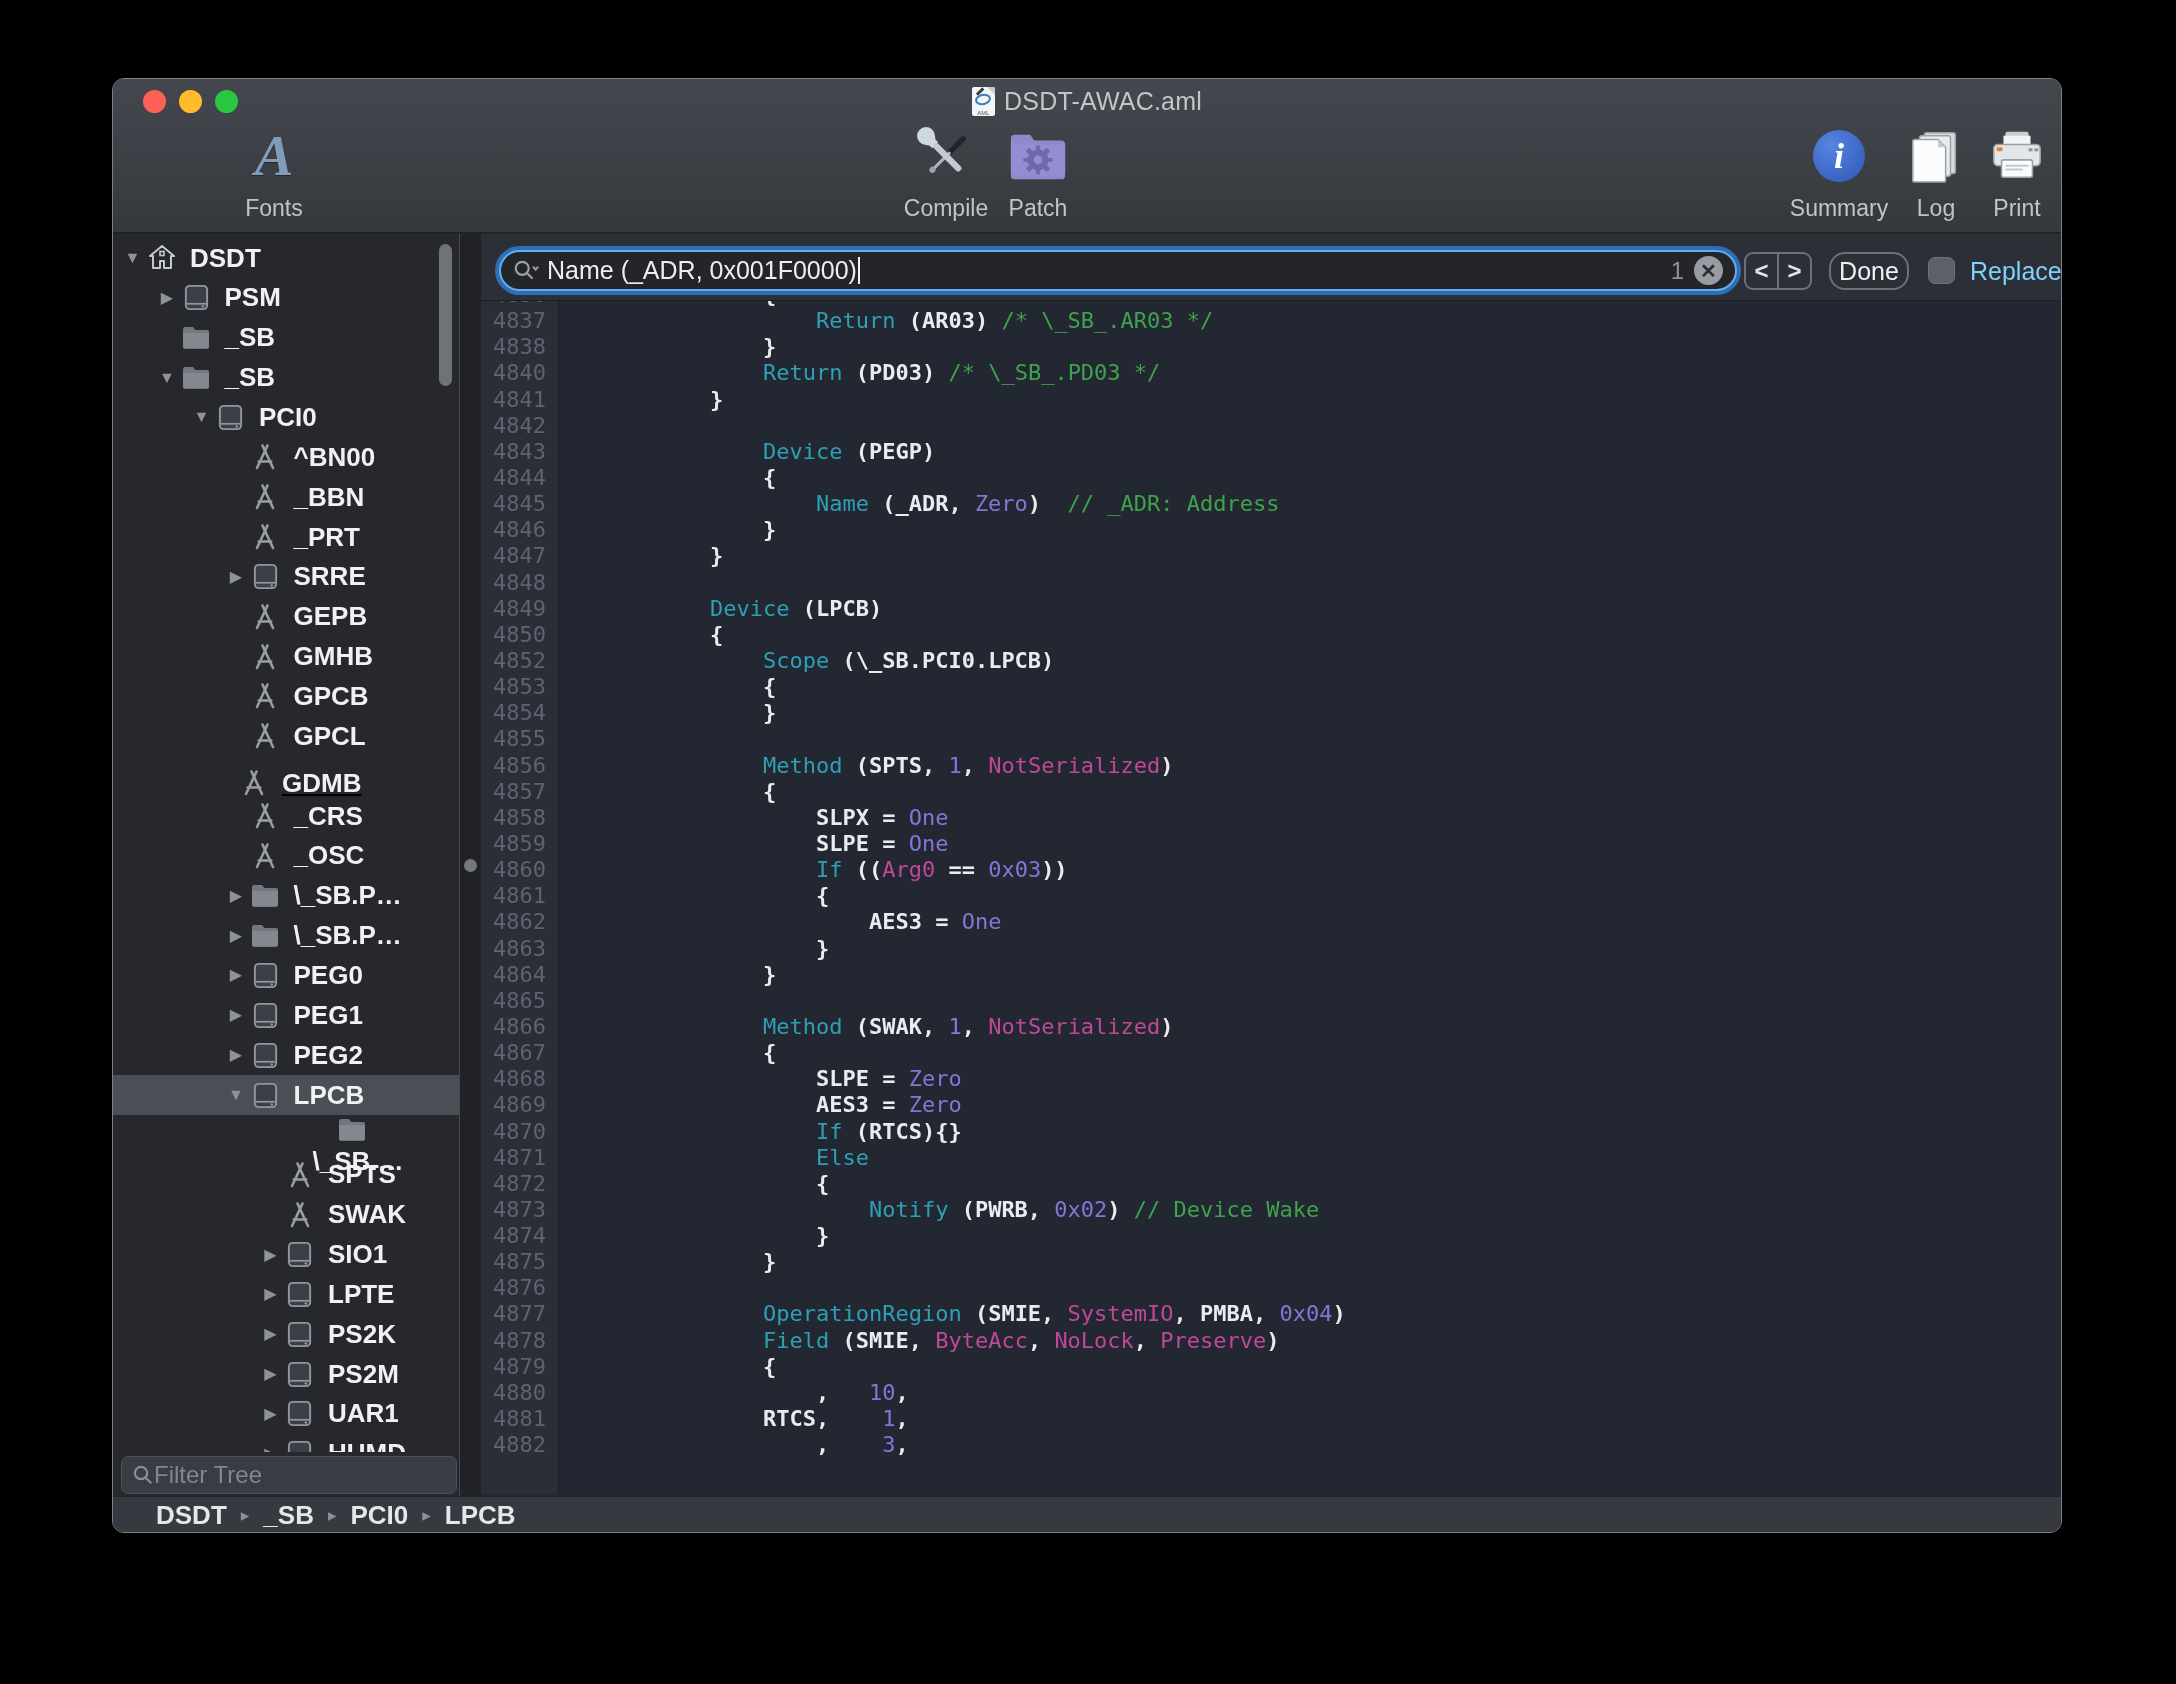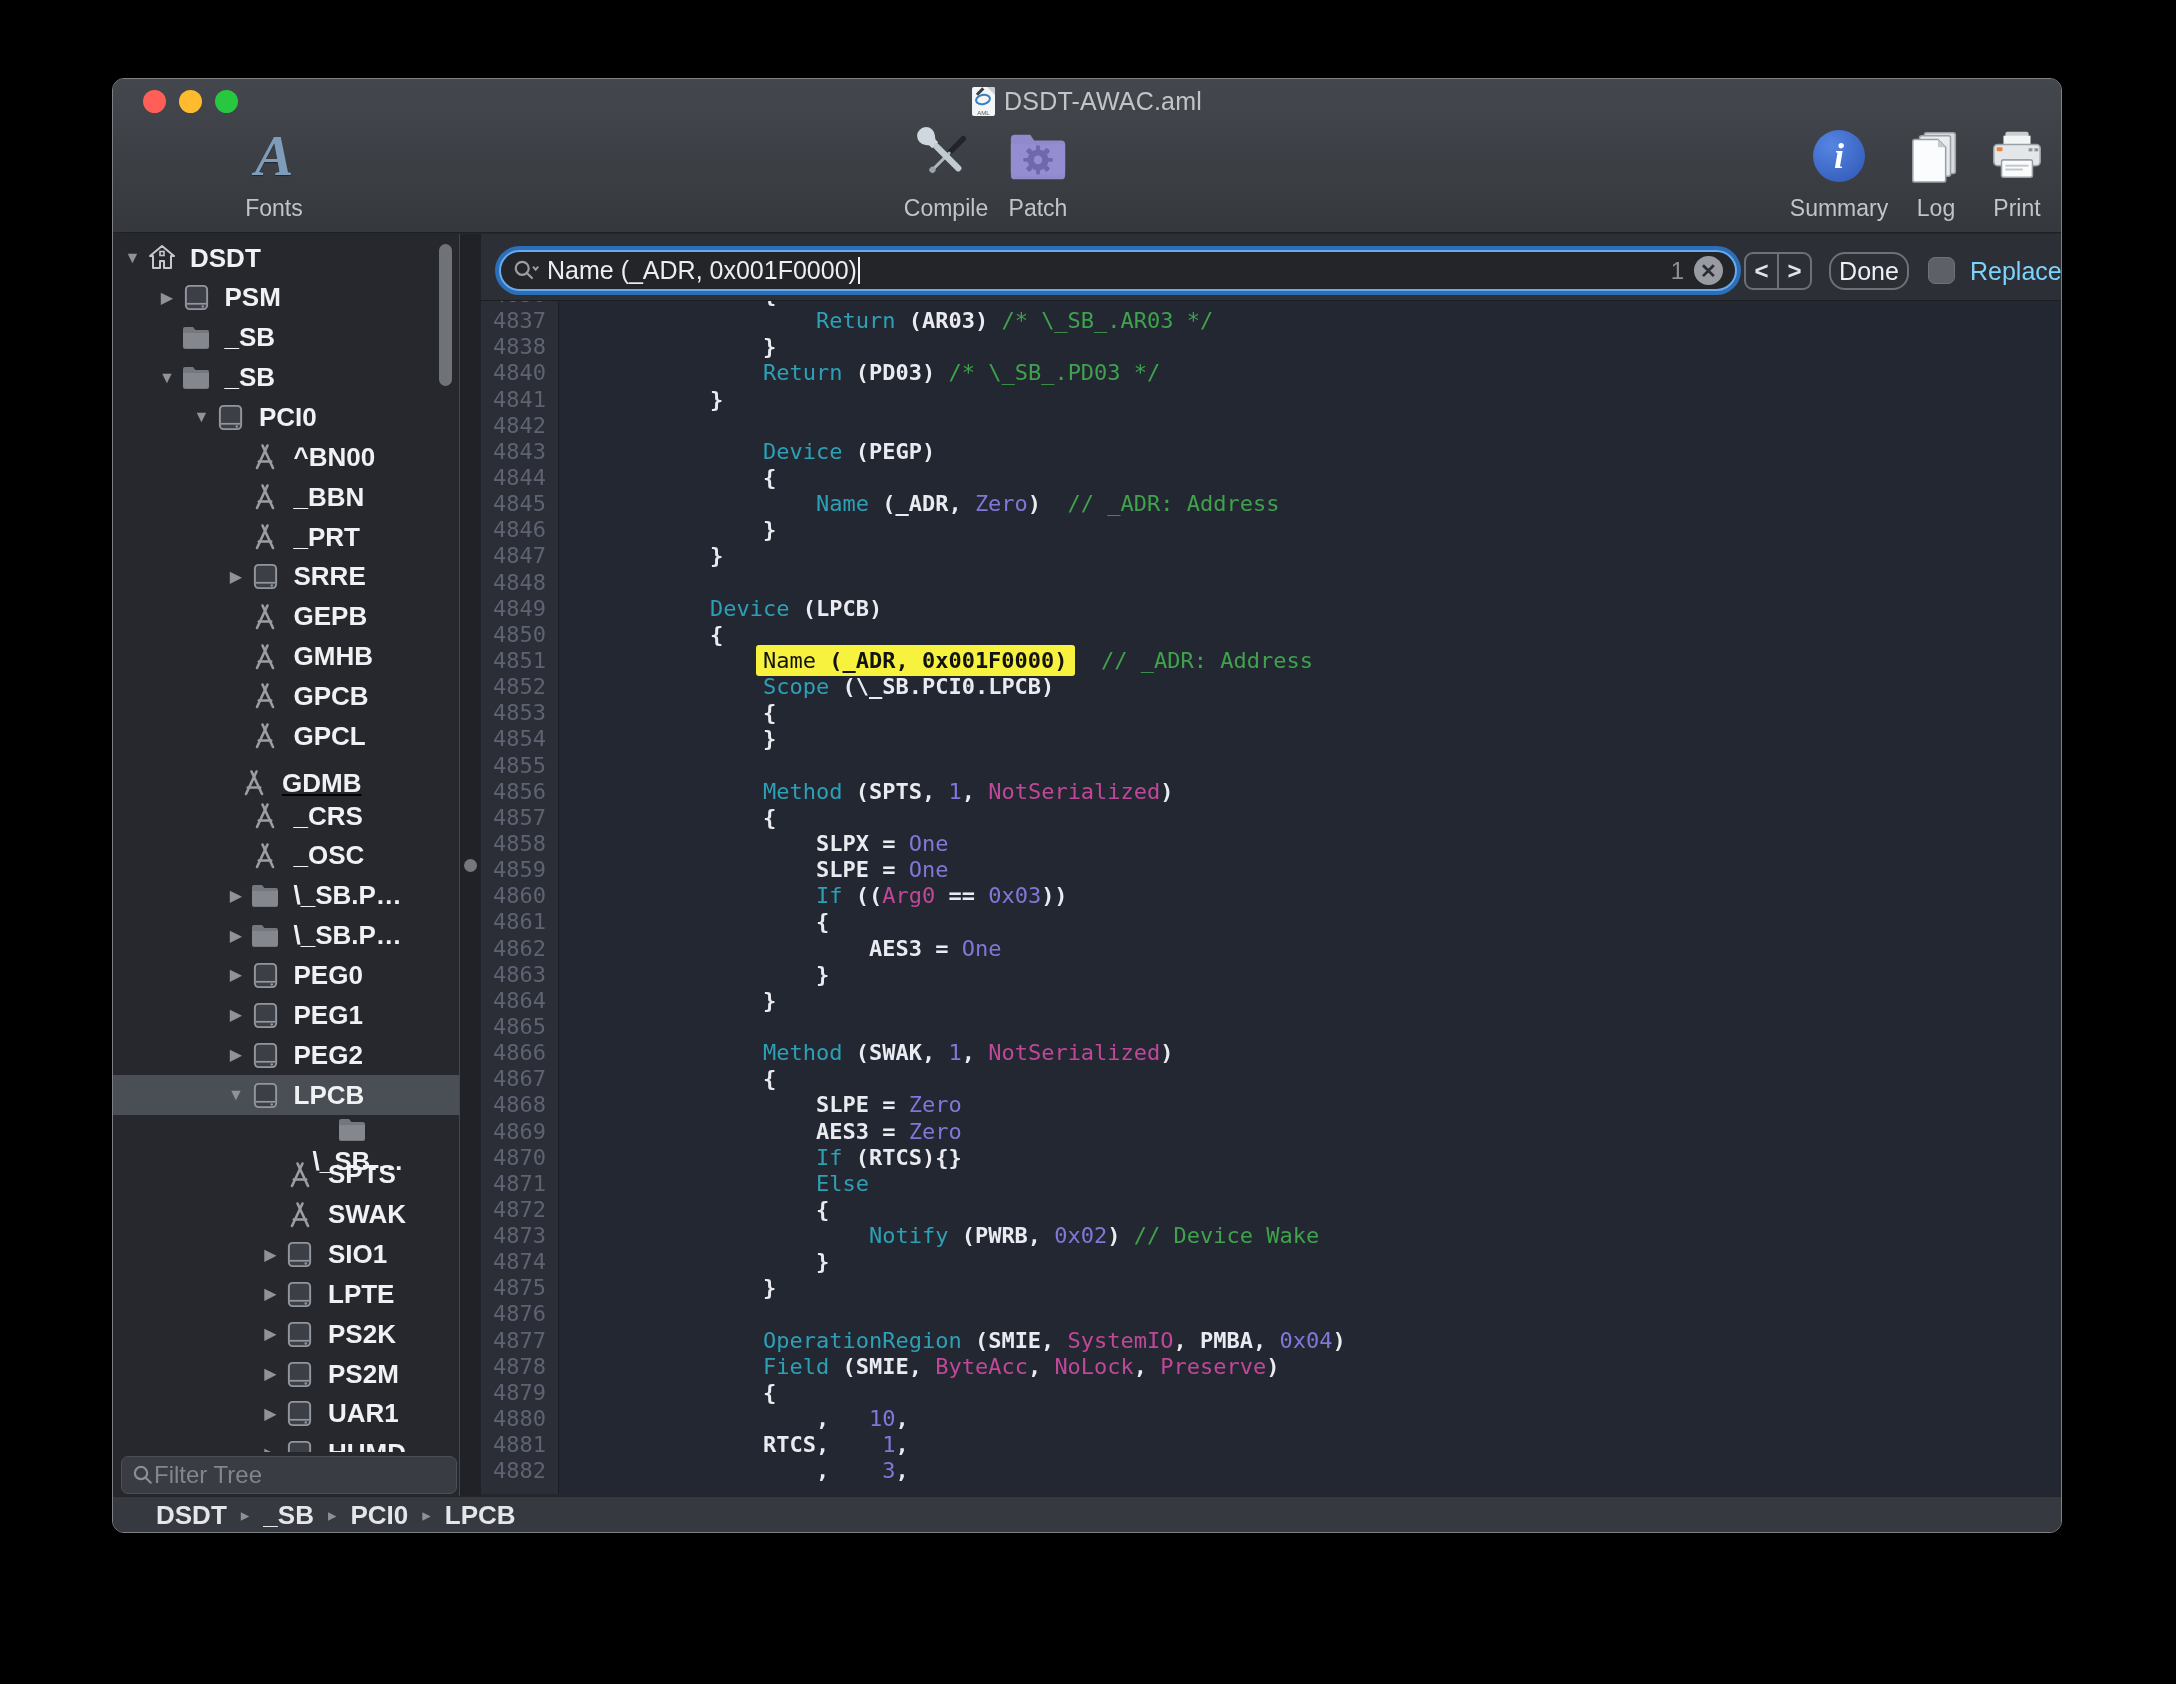--- a/index.html
+++ b/index.html
@@ -651,24 +651,20 @@
           </div>
           <div class="code-line">
             <span class="ln">4849</span>
             <span class="ct"><span class="p">        </span><span class="k">Device</span><span class="p"> </span><span class="i">(LPCB)</span></span>
           </div>
           <div class="code-line">
             <span class="ln">4850</span>
             <span class="ct"><span class="p">        {</span></span>
           </div>
           <div class="code-line">
-            <span class="ln">4851</span>
-            <span class="ct"><span class="p">            </span><span class="hl"><span class="k">Name</span><span class="i"> (_ADR, 0x001F0000)</span></span><span class="p">  </span><span class="c">// _ADR: Address</span></span>
-          </div>
-          <div class="code-line">
             <span class="ln">4852</span>
             <span class="ct"><span class="p">            </span><span class="k">Scope</span><span class="p"> </span><span class="i">(\_SB.PCI0.LPCB)</span></span>
           </div>
           <div class="code-line">
             <span class="ln">4853</span>
             <span class="ct"><span class="p">            {</span></span>
           </div>
           <div class="code-line">
             <span class="ln">4854</span>
             <span class="ct"><span class="p">            }</span></span>

